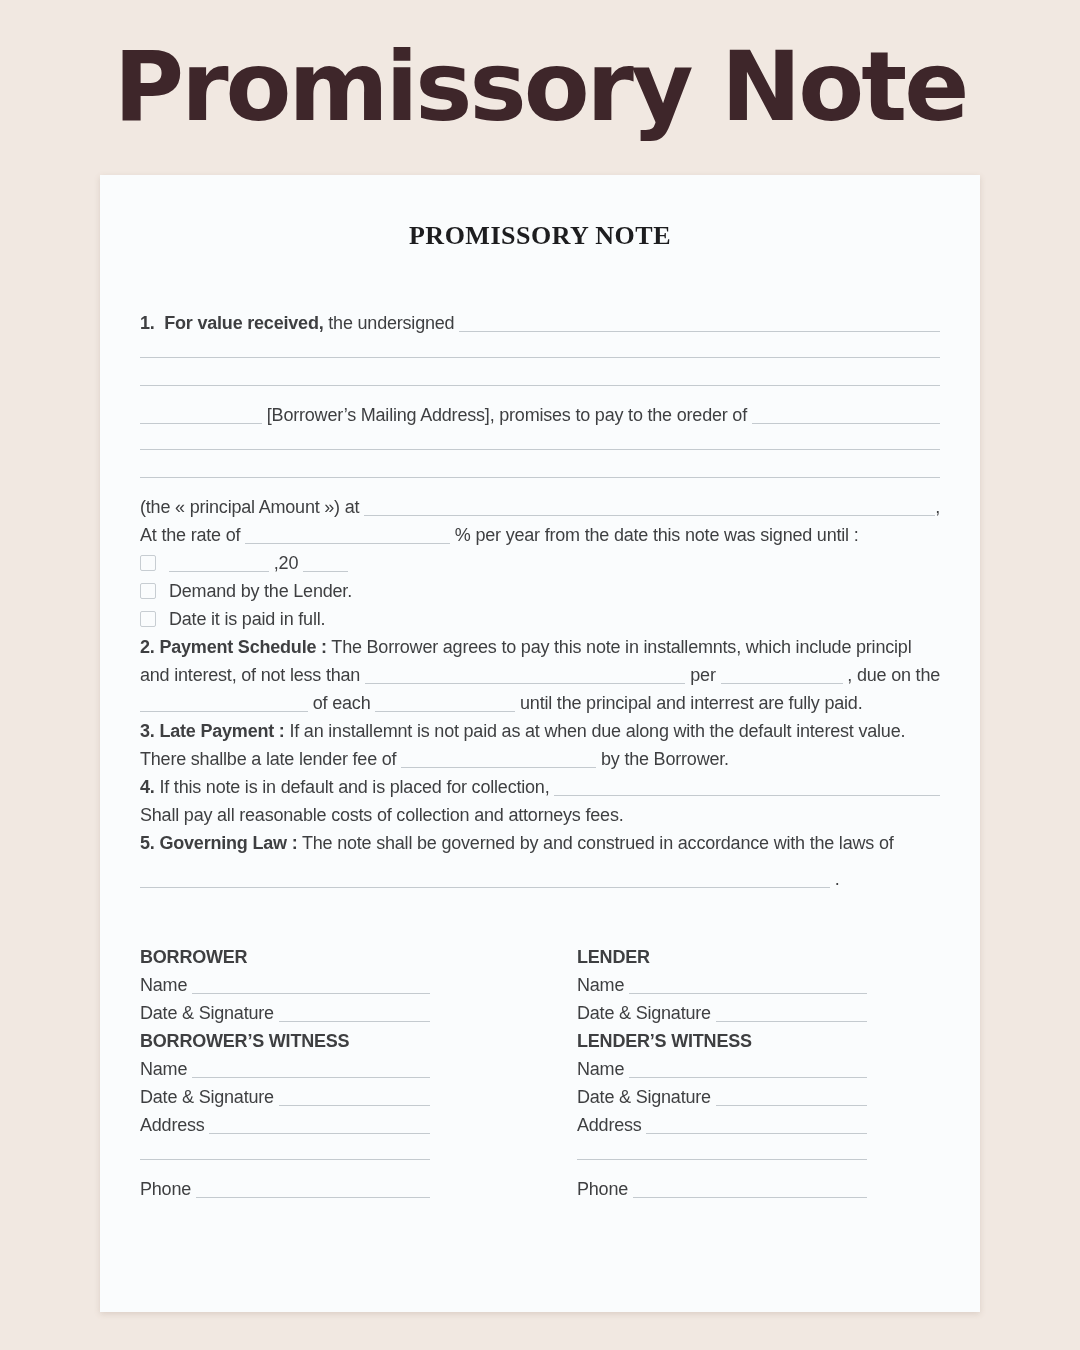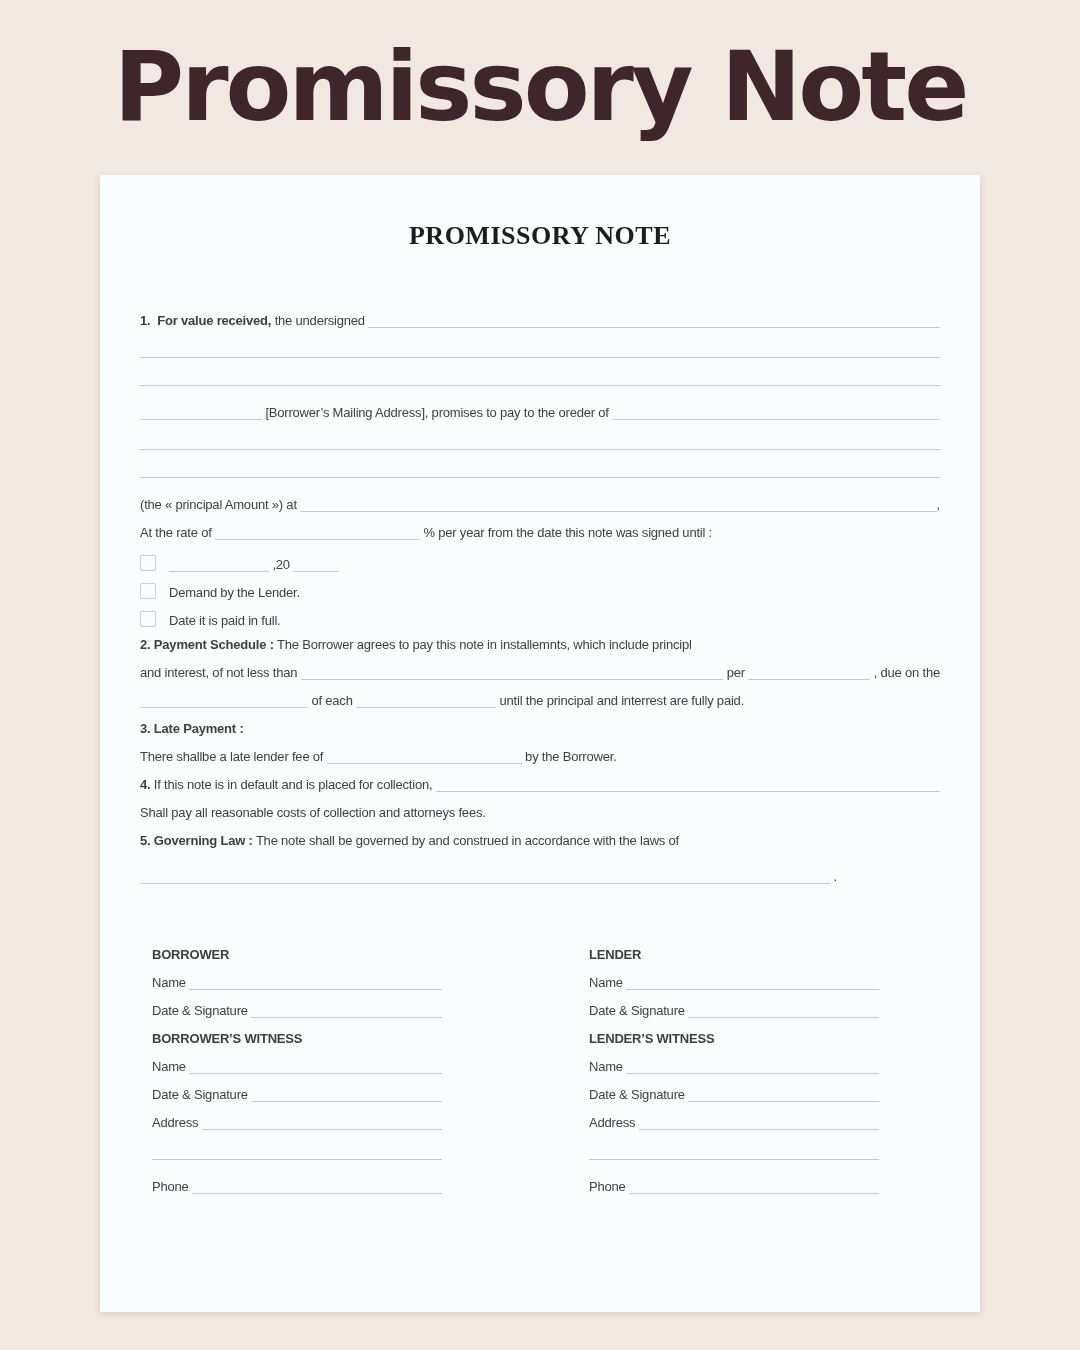--- a/index.html
+++ b/index.html
@@ -29,21 +29,21 @@
   }
   .doc-heading{
     text-align:center;
     font-family:"Liberation Serif",serif;
     font-weight:bold;
     font-size:26px;
     letter-spacing:0.5px;
     color:#1d1d1f;
     margin:0 0 62px 0;
   }
-  .doc-body{color:var(--text,#3e3f41);font-size:13px;}
+  .doc-body{color:var(--text,#3e3f41);font-size:18px;}
   .line{
     display:flex;
     align-items:baseline;
     white-space:pre;
     height:28px;
     letter-spacing:-0.2px;
   }
   .txt{flex:0 0 auto;}
   .bold{font-weight:bold;}
   .blank{
@@ -62,21 +62,20 @@
     border-radius:2px;
     margin-right:13px;
     position:relative;
     top:2px;
     background:transparent;
   }
   .signature{
     display:flex;
     gap:147px;
     margin-top:50px;
-    margin-left:12px;
   }
   .sig-col{width:290px;}
   .sig-col .line{height:28px;}
 </style>
 </head>
 <body style="--bg: #f1e8e1; --title: #3e262a; --page: #fafcfd; --text: #3e3f41; --blank: #c4cacf;">
 
 <div class="poster-title">Promissory Note</div>
 
 <div class="page">
@@ -89,21 +88,21 @@
       <div class="line" style="margin-top: 8px;"><span class="blank fill"></span></div>
       <div class="line"><span class="blank" style="width: 122px;"></span><span class="blank fill"></span></div>
       <div class="line"><span class="txt">(the « principal Amount ») at </span><span class="blank fill"></span><span class="txt">,</span></div>
       <div class="line"><span class="txt">At the rate of </span><span class="blank" style="width: 205px;"></span><span class="txt"> % per year from the date this note was signed until :</span></div>
       <div class="line"><span class="checkbox"></span><span class="blank" style="width: 100px;"></span><span class="txt"> ,20 </span><span class="blank" style="width: 45px;"></span></div>
       <div class="line"><span class="checkbox"></span><span class="txt">Demand by the Lender.</span></div>
       <div class="line"><span class="checkbox"></span><span class="txt">Date it is paid in full.</span></div>
       <div class="line"><span class="txt bold">2. Payment Schedule :</span><span class="txt"> The Borrower agrees to pay this note in installemnts, which include principl</span></div>
       <div class="line"><span class="txt">and interest, of not less than </span><span class="blank fill"></span><span class="txt"> per </span><span class="blank" style="width: 122px;"></span><span class="txt"> , due on the</span></div>
       <div class="line"><span class="blank" style="width: 168px;"></span><span class="txt"> of each </span><span class="blank" style="width: 140px;"></span><span class="txt"> until the principal and interrest are fully paid.</span></div>
-      <div class="line"><span class="txt bold">3. Late Payment :</span></div>
+      <div class="line"><span class="txt bold">3. Late Payment :</span><span class="txt"> If an installemnt is not paid as at when due along with the default interest value.</span></div>
       <div class="line"><span class="txt">There shallbe a late lender fee of </span><span class="blank" style="width: 195px;"></span><span class="txt"> by the Borrower.</span></div>
       <div class="line"><span class="txt bold">4.</span><span class="txt"> If this note is in default and is placed for collection, </span><span class="blank fill"></span></div>
       <div class="line"><span class="txt">Shall pay all reasonable costs of collection and attorneys fees.</span></div>
       <div class="line"><span class="txt bold">5. Governing Law :</span><span class="txt"> The note shall be governed by and construed in accordance with the laws of</span></div>
       <div class="line" style="margin-top: 8px;"><span class="blank" style="width: 690px;"></span><span class="txt"> .</span></div>
     </div>
   <div class="signature doc-body">
     <div class="sig-col">
         <div class="line"><span class="txt bold">BORROWER</span></div>
         <div class="line"><span class="txt">Name </span><span class="blank fill"></span></div>

